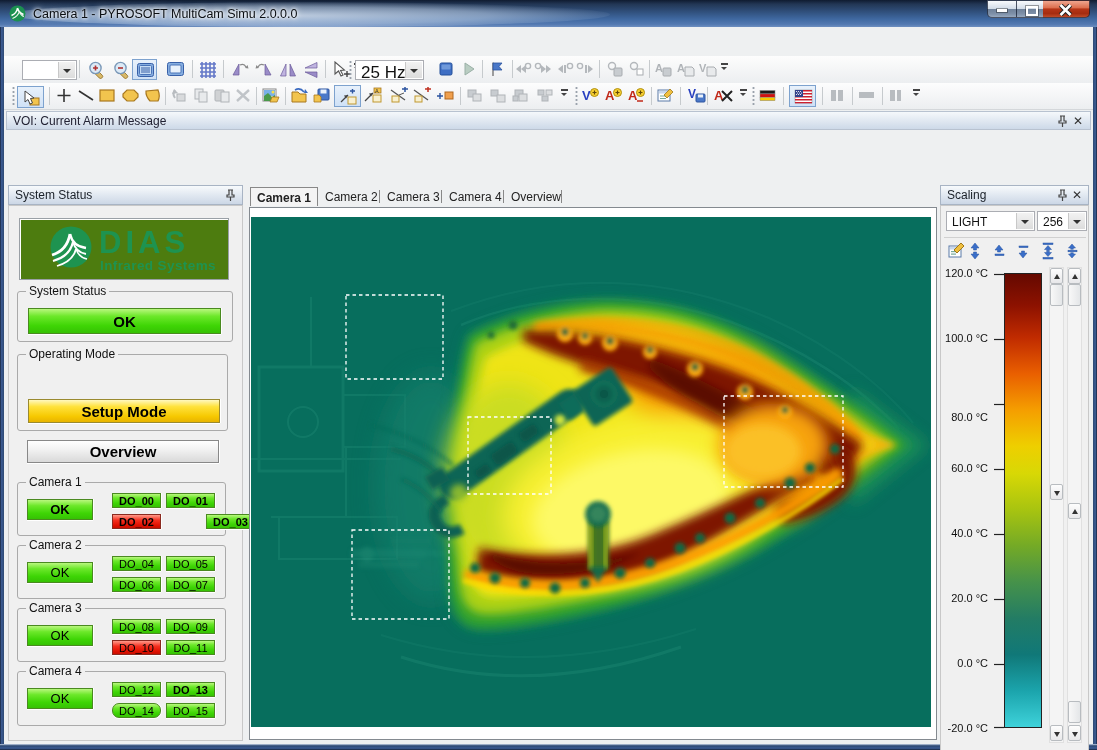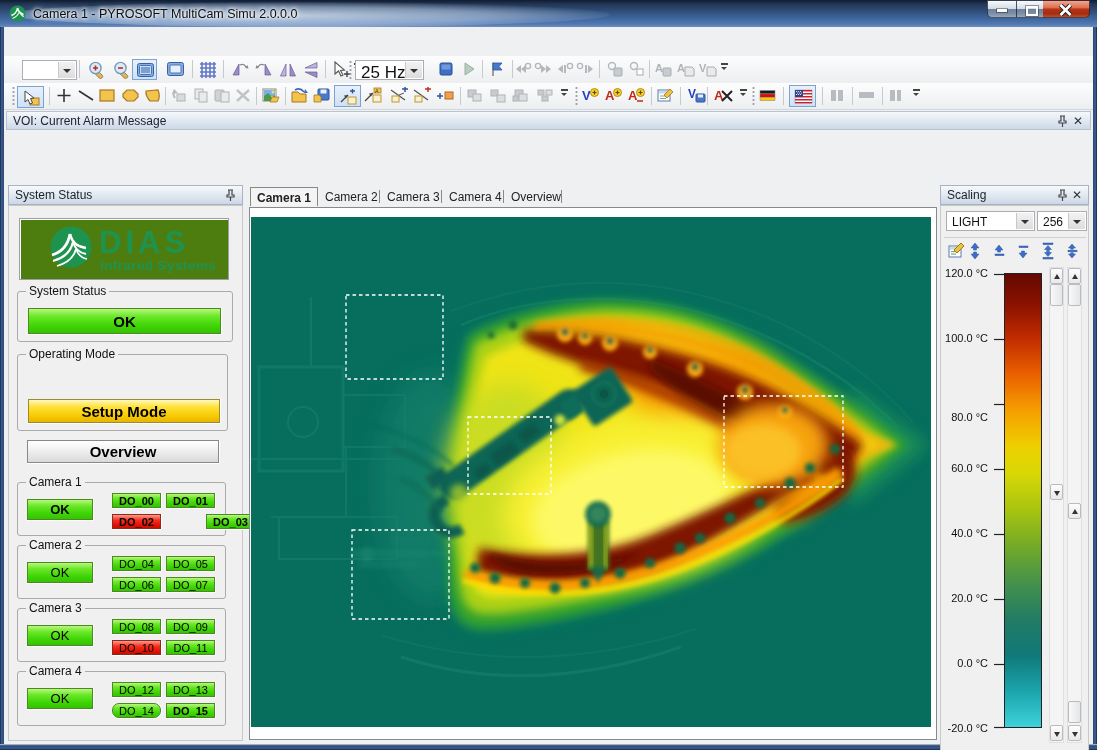--- a/index.html
+++ b/index.html
@@ -502,23 +502,23 @@
       <div class="btn3d btn-green" style="left:9px;top:16px;width:66px;height:21px;font-size:13px;line-height:20px;">OK</div>
       <div class="btn3d btn-green dob" style="left:94px;top:10px;">DO_08</div>
       <div class="btn3d btn-green dob" style="left:148px;top:10px;">DO_09</div>
       <div class="btn3d btn-red dob" style="left:94px;top:31px;">DO_10</div>
       <div class="btn3d btn-green dob" style="left:148px;top:31px;">DO_11</div>
     </div>
     <div class="gbox" style="left:8px;top:465px;width:207px;height:53px;">
         <div class="glabel">Camera 4</div>
       <div class="btn3d btn-green" style="left:9px;top:16px;width:66px;height:21px;font-size:13px;line-height:20px;">OK</div>
       <div class="btn3d btn-green dob" style="left:94px;top:10px;">DO_12</div>
-      <div class="btn3d btn-green dob" style="left:148px;top:10px;">DO_13</div>
+      <div class="btn3d btn-green dob" style="left:148px;top:10px;font-weight:bold;">DO_13</div>
       <div class="btn3d btn-green dob" style="left:94px;top:31px;border-radius:7px;">DO_14</div>
-      <div class="btn3d btn-green dob" style="left:148px;top:31px;font-weight:bold;">DO_15</div>
+      <div class="btn3d btn-green dob" style="left:148px;top:31px;">DO_15</div>
     </div>
   </div>
 
   <div class="abs" id="tabs">
     <div class="tab" id="tab-active" style="left:3px;">Camera 1</div>
     <div class="tabsep" style="left:70px;"></div>
     <div class="tab" style="left:72px;">Camera 2</div>
     <div class="tabsep" style="left:132px;"></div>
     <div class="tab" style="left:134px;">Camera 3</div>
     <div class="tabsep" style="left:194px;"></div>

